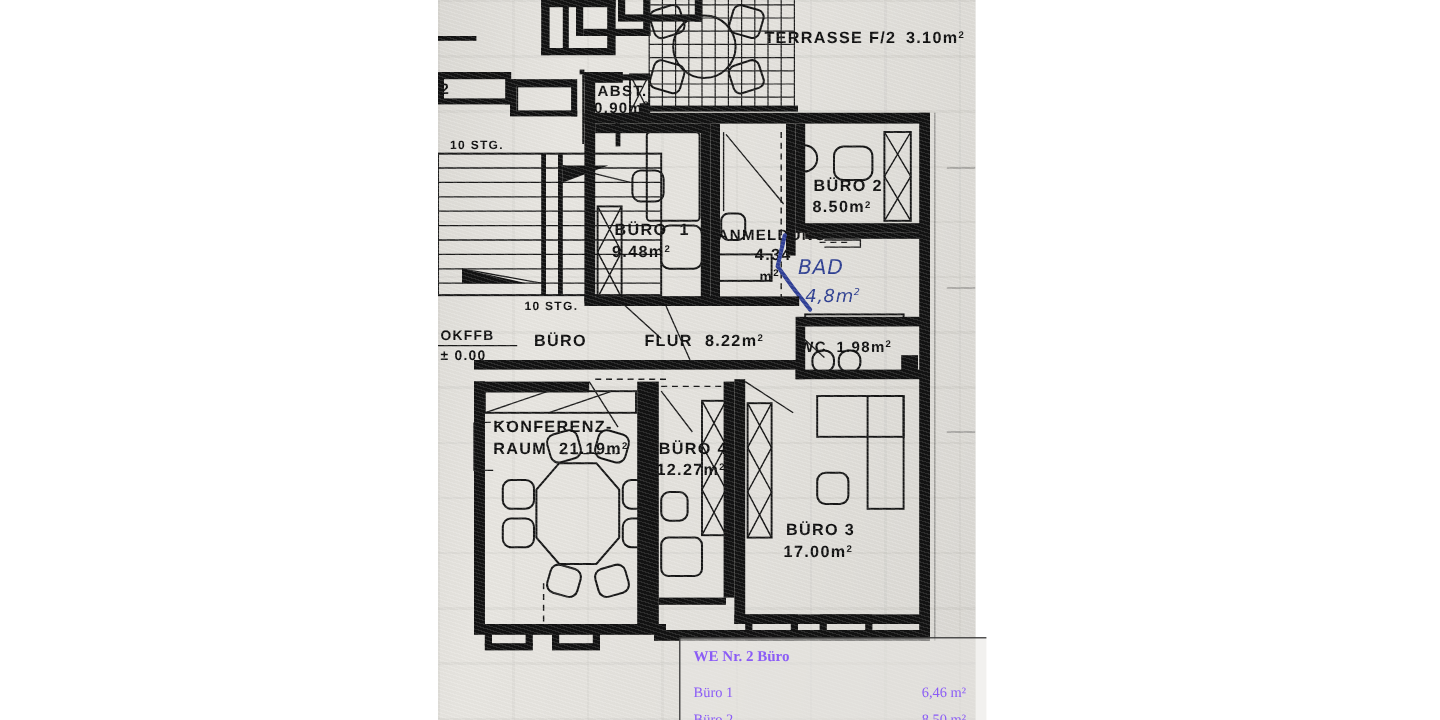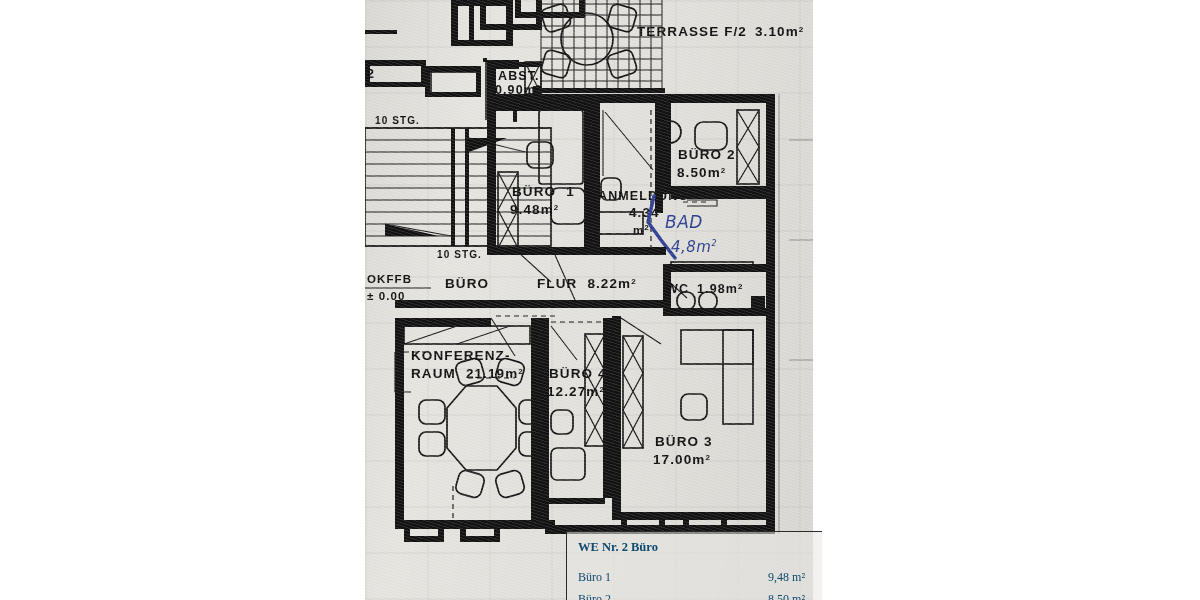--- a/index.html
+++ b/index.html
@@ -53,21 +53,21 @@
     font-style:italic;letter-spacing:0.5px;
   }
   .hand.small{font-size:15px;}
 
   
   #legend{
     position:absolute;left:566px;top:531px;width:256px;height:69px;
     background:rgba(232,230,225,0.55);
     border-left:1.4px solid #2a2a2a;border-top:1.4px solid #2a2a2a;
     box-sizing:border-box;overflow:hidden;
-    font-family:"Liberation Serif",serif;color:#0c4a6e;
+    font-family:"Liberation Serif",serif;color:#8b5cf6;
   }
   #legend .ttl{position:absolute;left:11px;top:8px;font-size:12.5px;font-weight:700;}
   #legend .row{position:absolute;left:11px;right:10px;font-size:12px;}
   #legend .row .nm{position:absolute;left:0;}
   #legend .row .ar{position:absolute;right:7px;}
   #legend .r1{top:38px;}
   #legend .r2{top:60px;}
 </style>
 </head>
 <body>
@@ -404,21 +404,21 @@
       </g>
     </svg>
 
     <div id="grain"></div>
   </div>
 
   <div id="legend">
     <div class="ttl">WE Nr. 2 Büro</div>
     <div class="row r1">
       <span class="nm">Büro 1</span>
-      <span class="ar">9,48 m²</span>
+      <span class="ar">6,46 m²</span>
     </div>
     <div class="row r2">
       <span class="nm">Büro 2</span>
       <span class="ar">8,50 m²</span>
     </div>
   </div>
 
 </div>
 
 </body></html>

